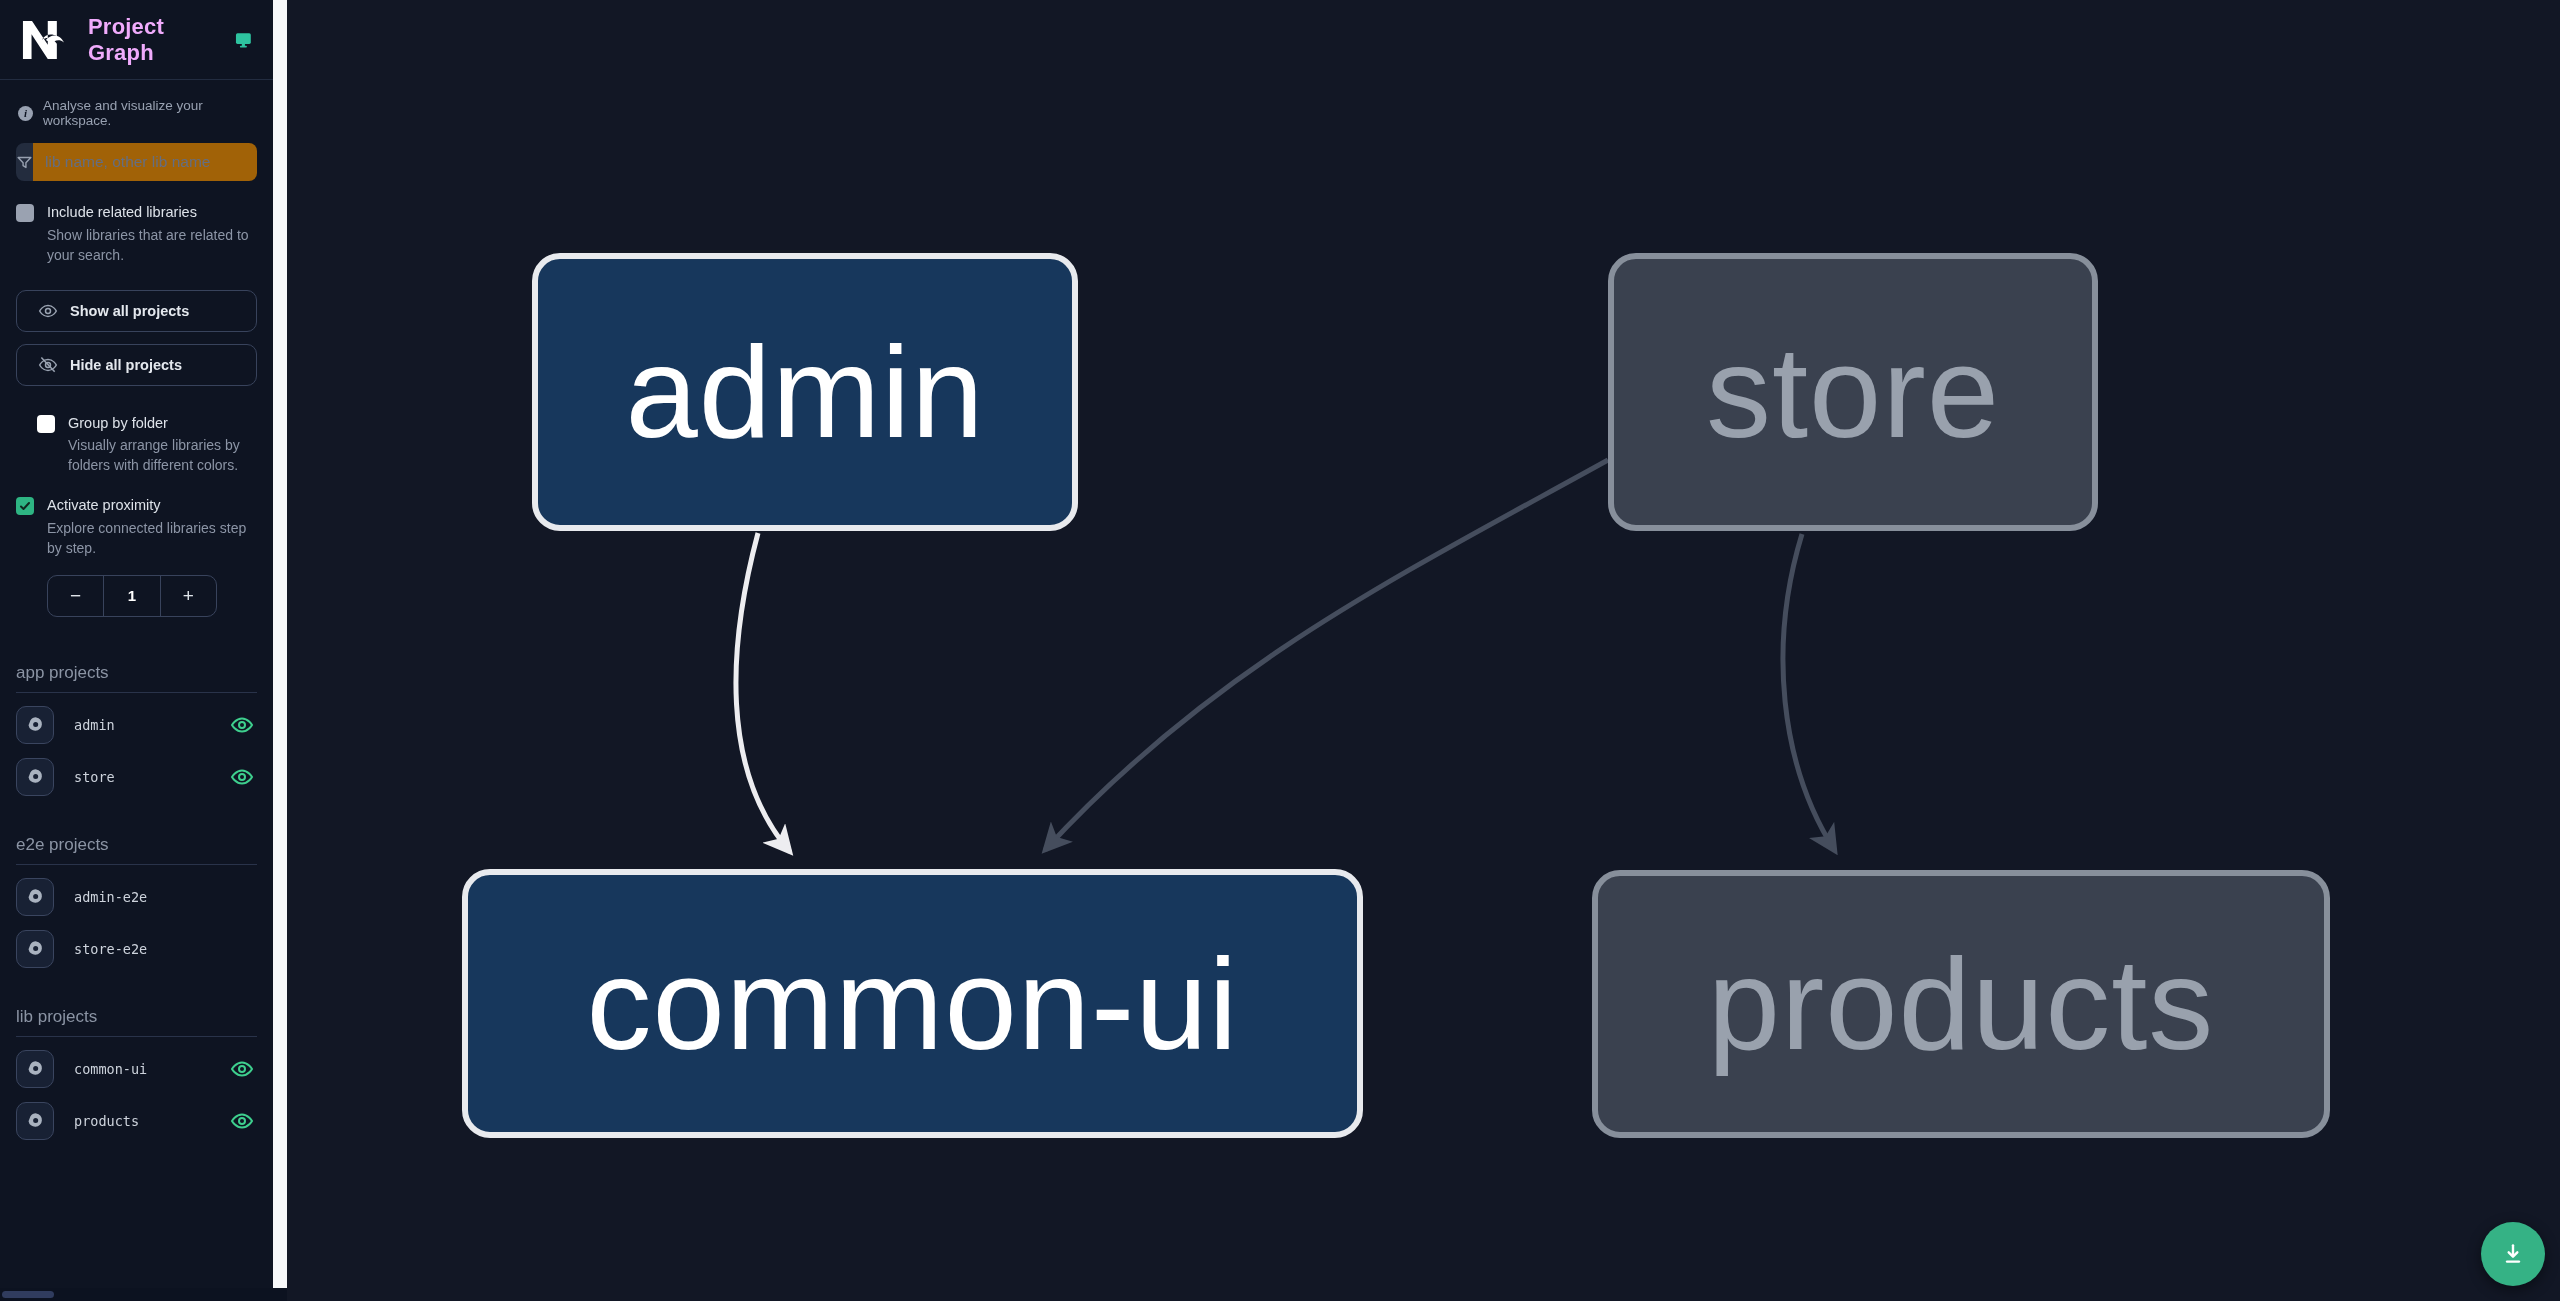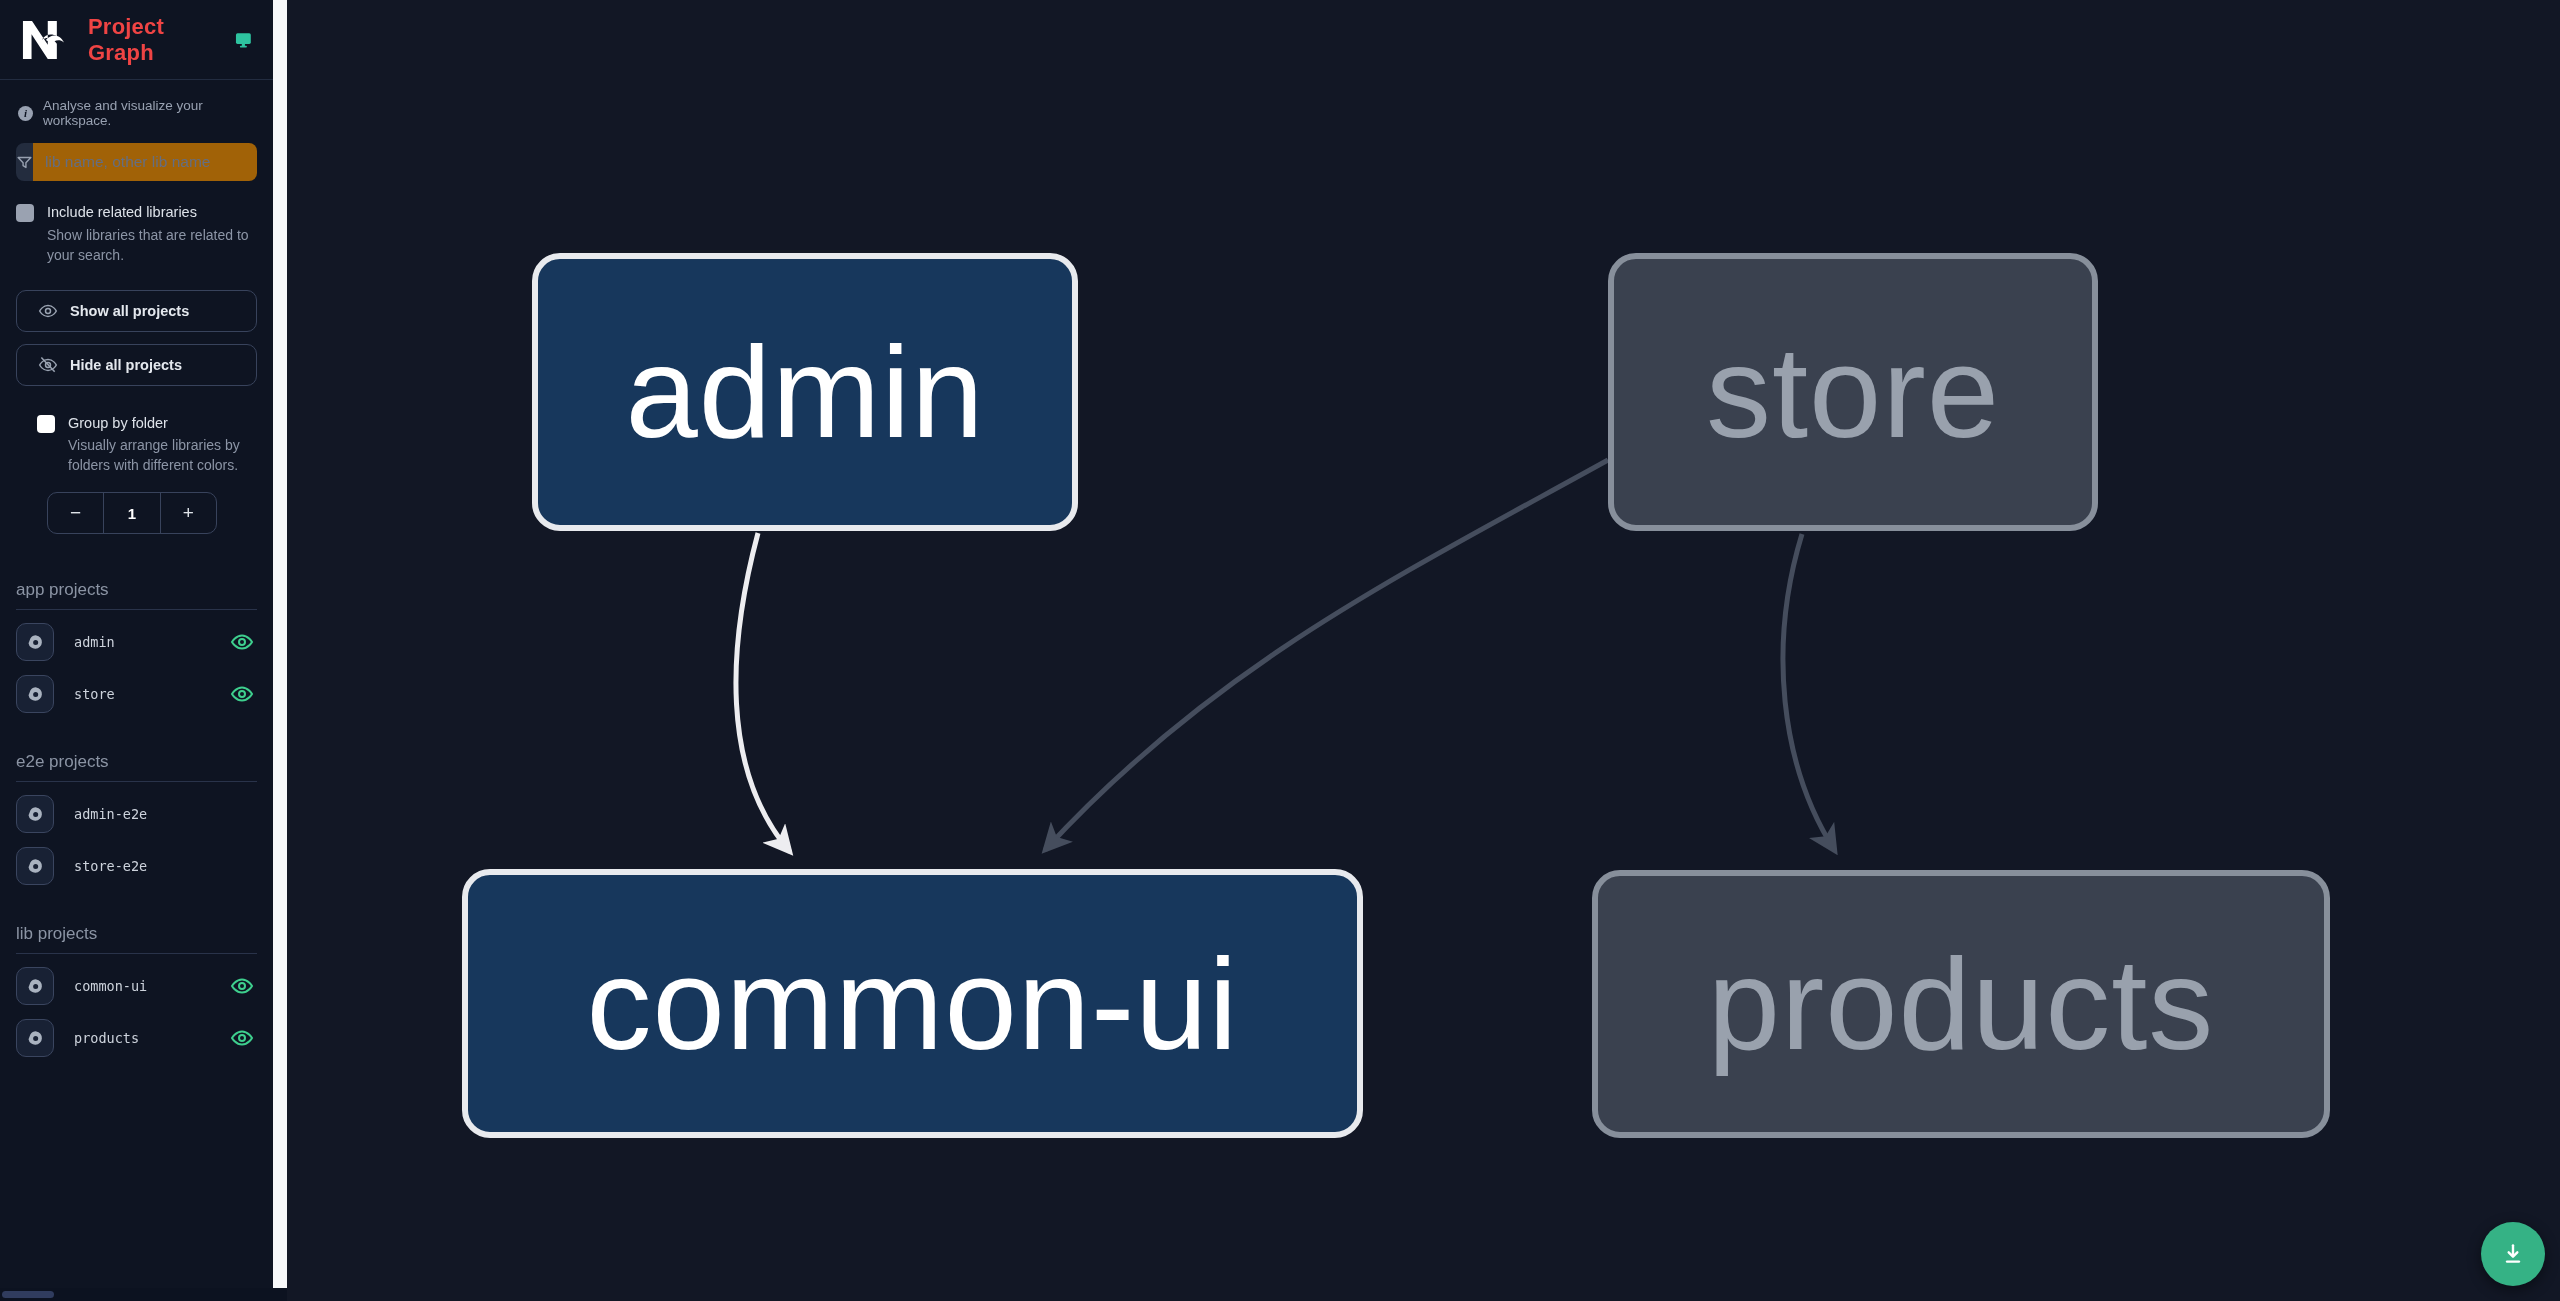--- a/index.html
+++ b/index.html
@@ -15,21 +15,21 @@
   .sidebar-scroll-y { position:absolute; left:273px; top:0; width:14px; height:1288px;
              background:#f7f8f9; z-index:6; }
   .sidebar-scroll-x { position:absolute; left:0; top:1288px; width:287px; height:13px;
              background:#0c1220; z-index:6; }
   .sidebar-scroll-x .thumb { position:absolute; left:2px; top:3px; width:52px; height:7px;
              border-radius:4px; background:#303c5e; }
 
   .sb-header { height:80px; display:flex; align-items:center; padding:0 20px;
                border-bottom:1px solid #222c40; }
   .nx-logo { width:46px; height:42px; flex:0 0 auto; }
-  .sb-title { margin-left:22px; font-size:22px; font-weight:700; color:#ef4444; letter-spacing:.2px; }
+  .sb-title { margin-left:22px; font-size:22px; font-weight:700; color:#f0abfc; letter-spacing:.2px; }
   .monitor-icon { margin-left:20px; width:22px; height:22px; }
 
   .sb-tagline { display:flex; align-items:center; gap:10px; padding:18px 16px 0 18px;
                 font-size:13.5px; color:#98a1b1; }
   .info-icon { width:15px; height:15px; border-radius:50%; background:#98a1b1; color:#0e1422;
                font-size:11px; font-weight:700; display:flex; align-items:center; justify-content:center;
                font-family:"Liberation Serif", serif; font-style:italic; flex:0 0 auto; }
 
   .filter-bar { margin:15px 16px 0 16px; height:38px; display:flex; border-radius:8px; overflow:hidden; }
   .filter-funnel { width:44px; background:#232c3e; display:flex; align-items:center; justify-content:center; }
@@ -167,20 +167,31 @@
     </button>
 
     <div class="toggle-row" style="margin-top:28px;padding-left:37px;">
       <span class="cb cb-unchecked"></span>
       <div>
         <div class="toggle-label">Group by folder</div>
         <div class="toggle-desc">Visually arrange libraries by folders with different colors.</div>
       </div>
     </div>
 
+    <div class="toggle-row" style="margin-top:20px;">
+      <span class="cb cb-checked">
+        <svg width="12" height="12" viewBox="0 0 24 24" fill="none" stroke="#10291f" stroke-width="4" stroke-linecap="round" stroke-linejoin="round">
+          <path d="M4 13 l5 5 L20 6"></path>
+        </svg>
+      </span>
+      <div>
+        <div class="toggle-label">Activate proximity</div>
+        <div class="toggle-desc">Explore connected libraries step by step.</div>
+      </div>
+    </div>
 
     <div class="counter">
       <div class="c-btn">−</div>
       <div class="c-val">1</div>
       <div class="c-btn">+</div>
     </div>
 
     <div class="section-title">app projects</div>
 
     <div class="proj-row">

